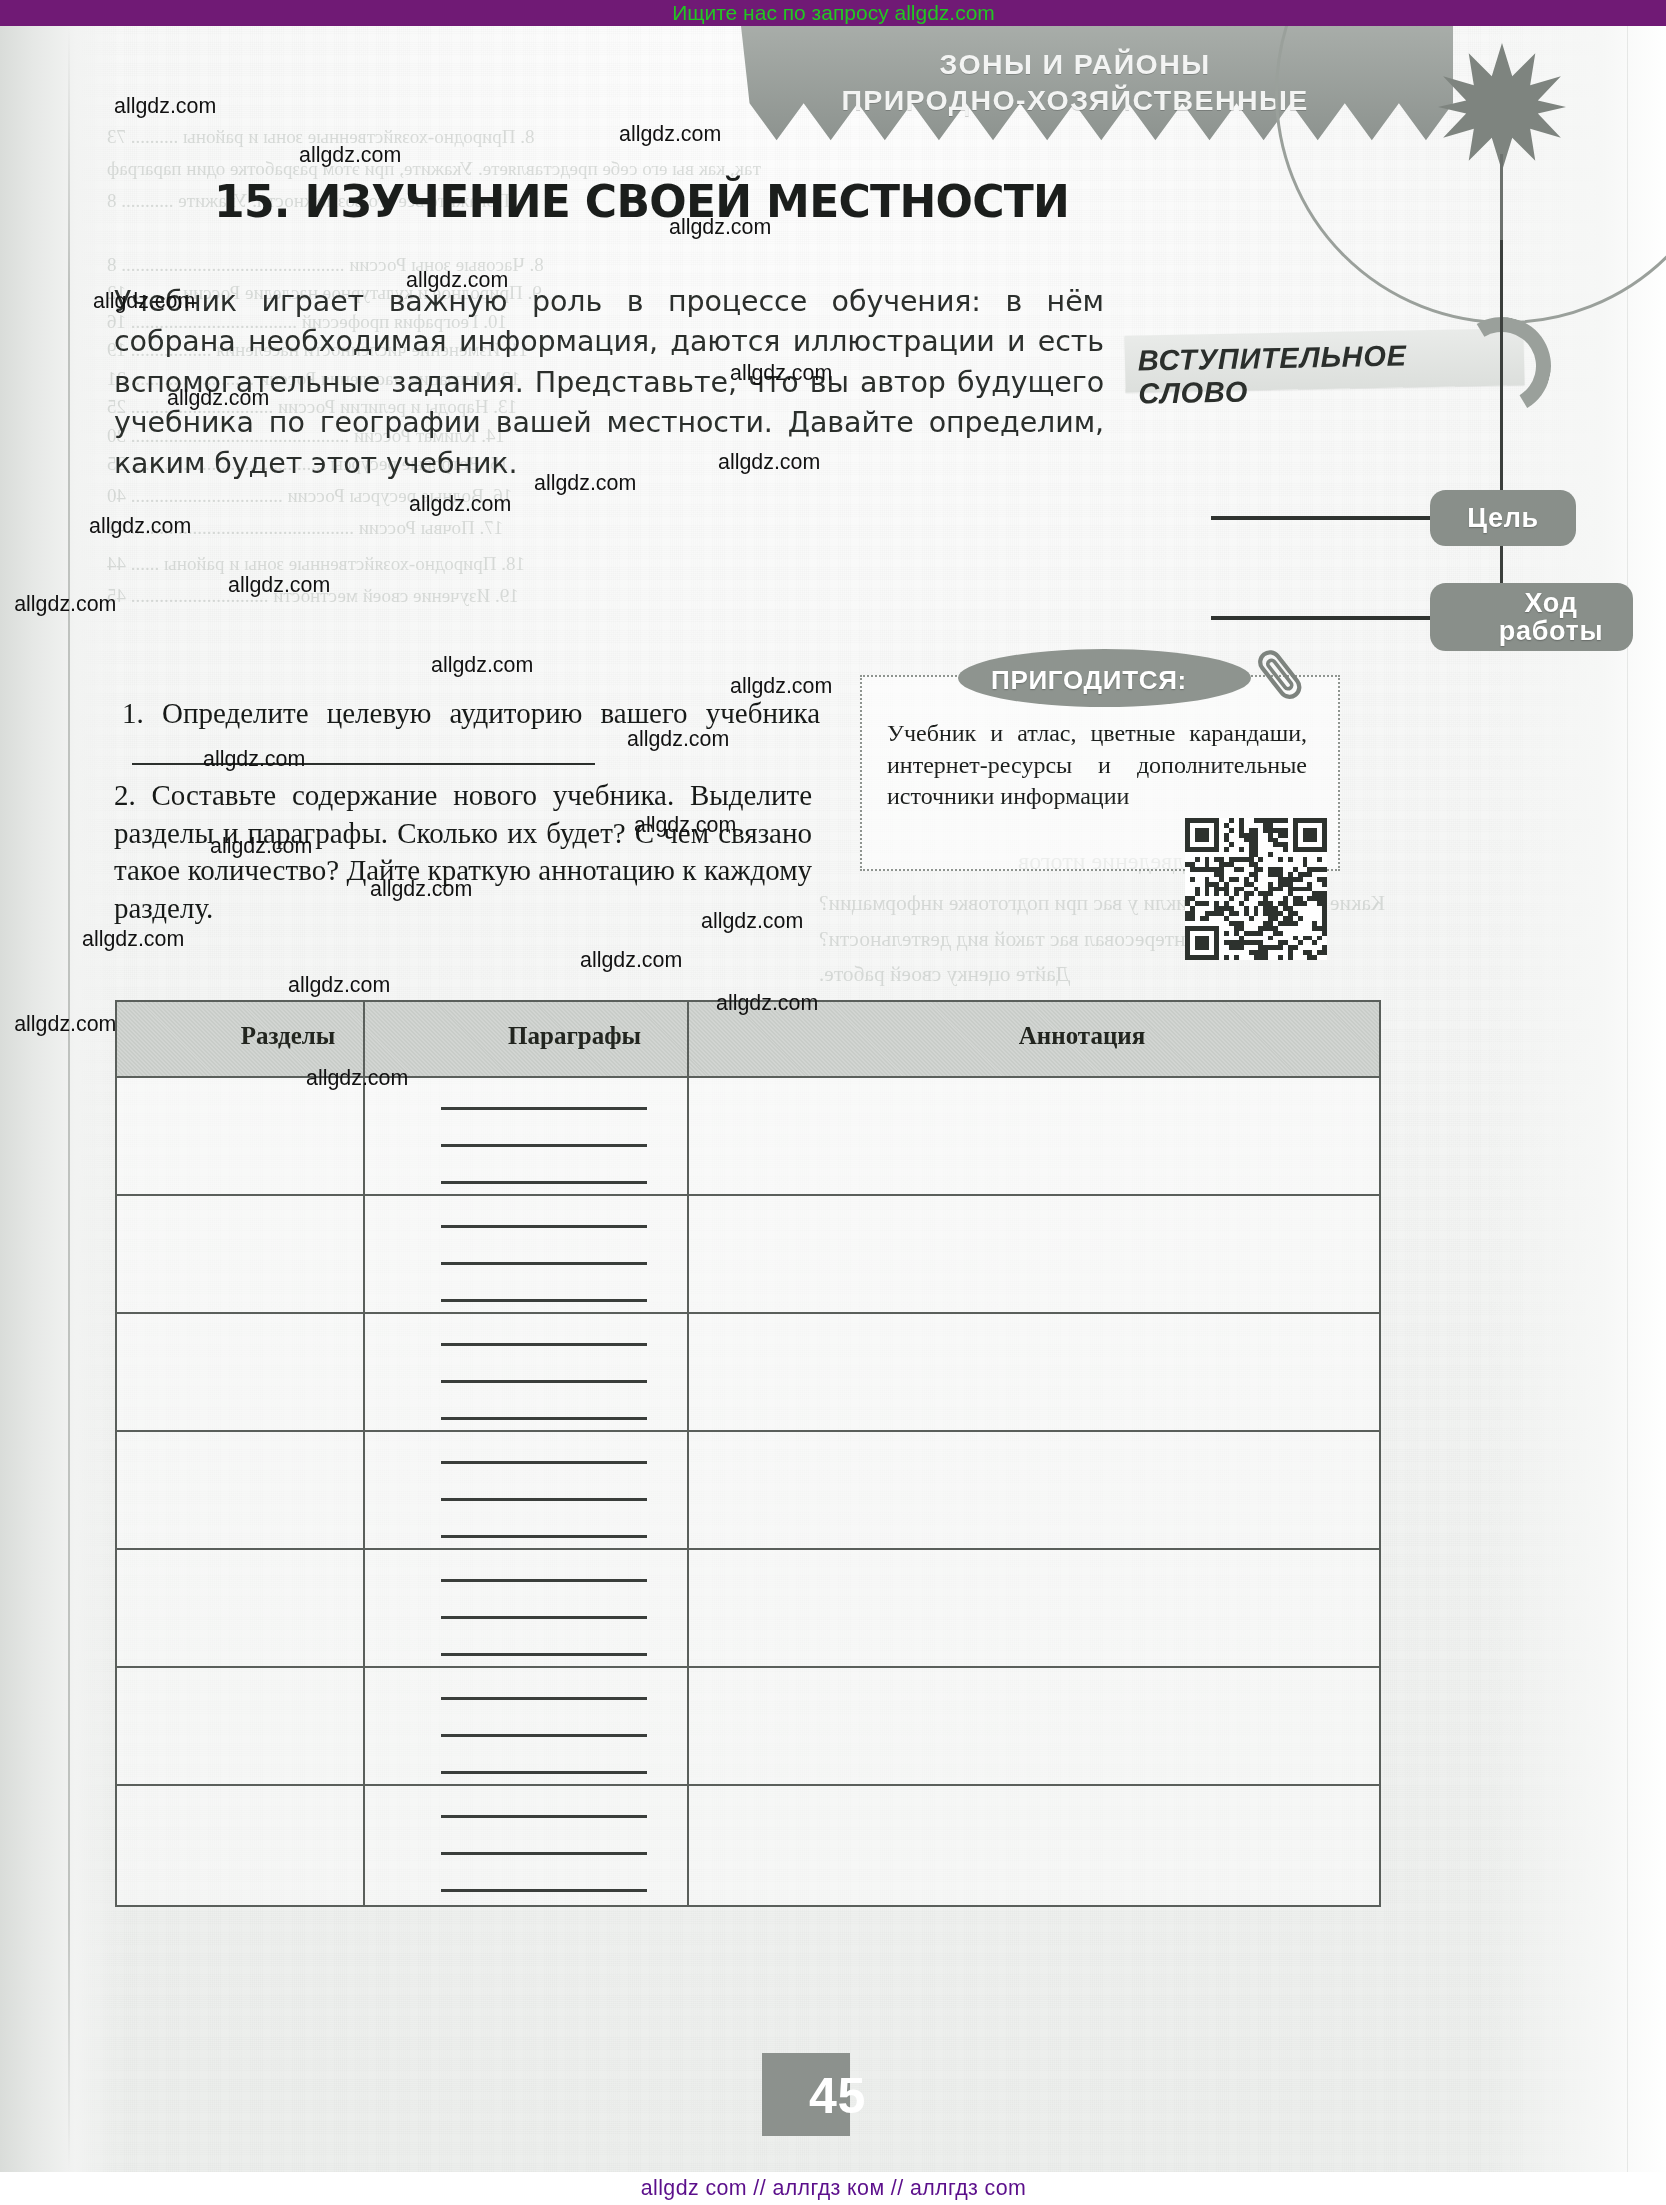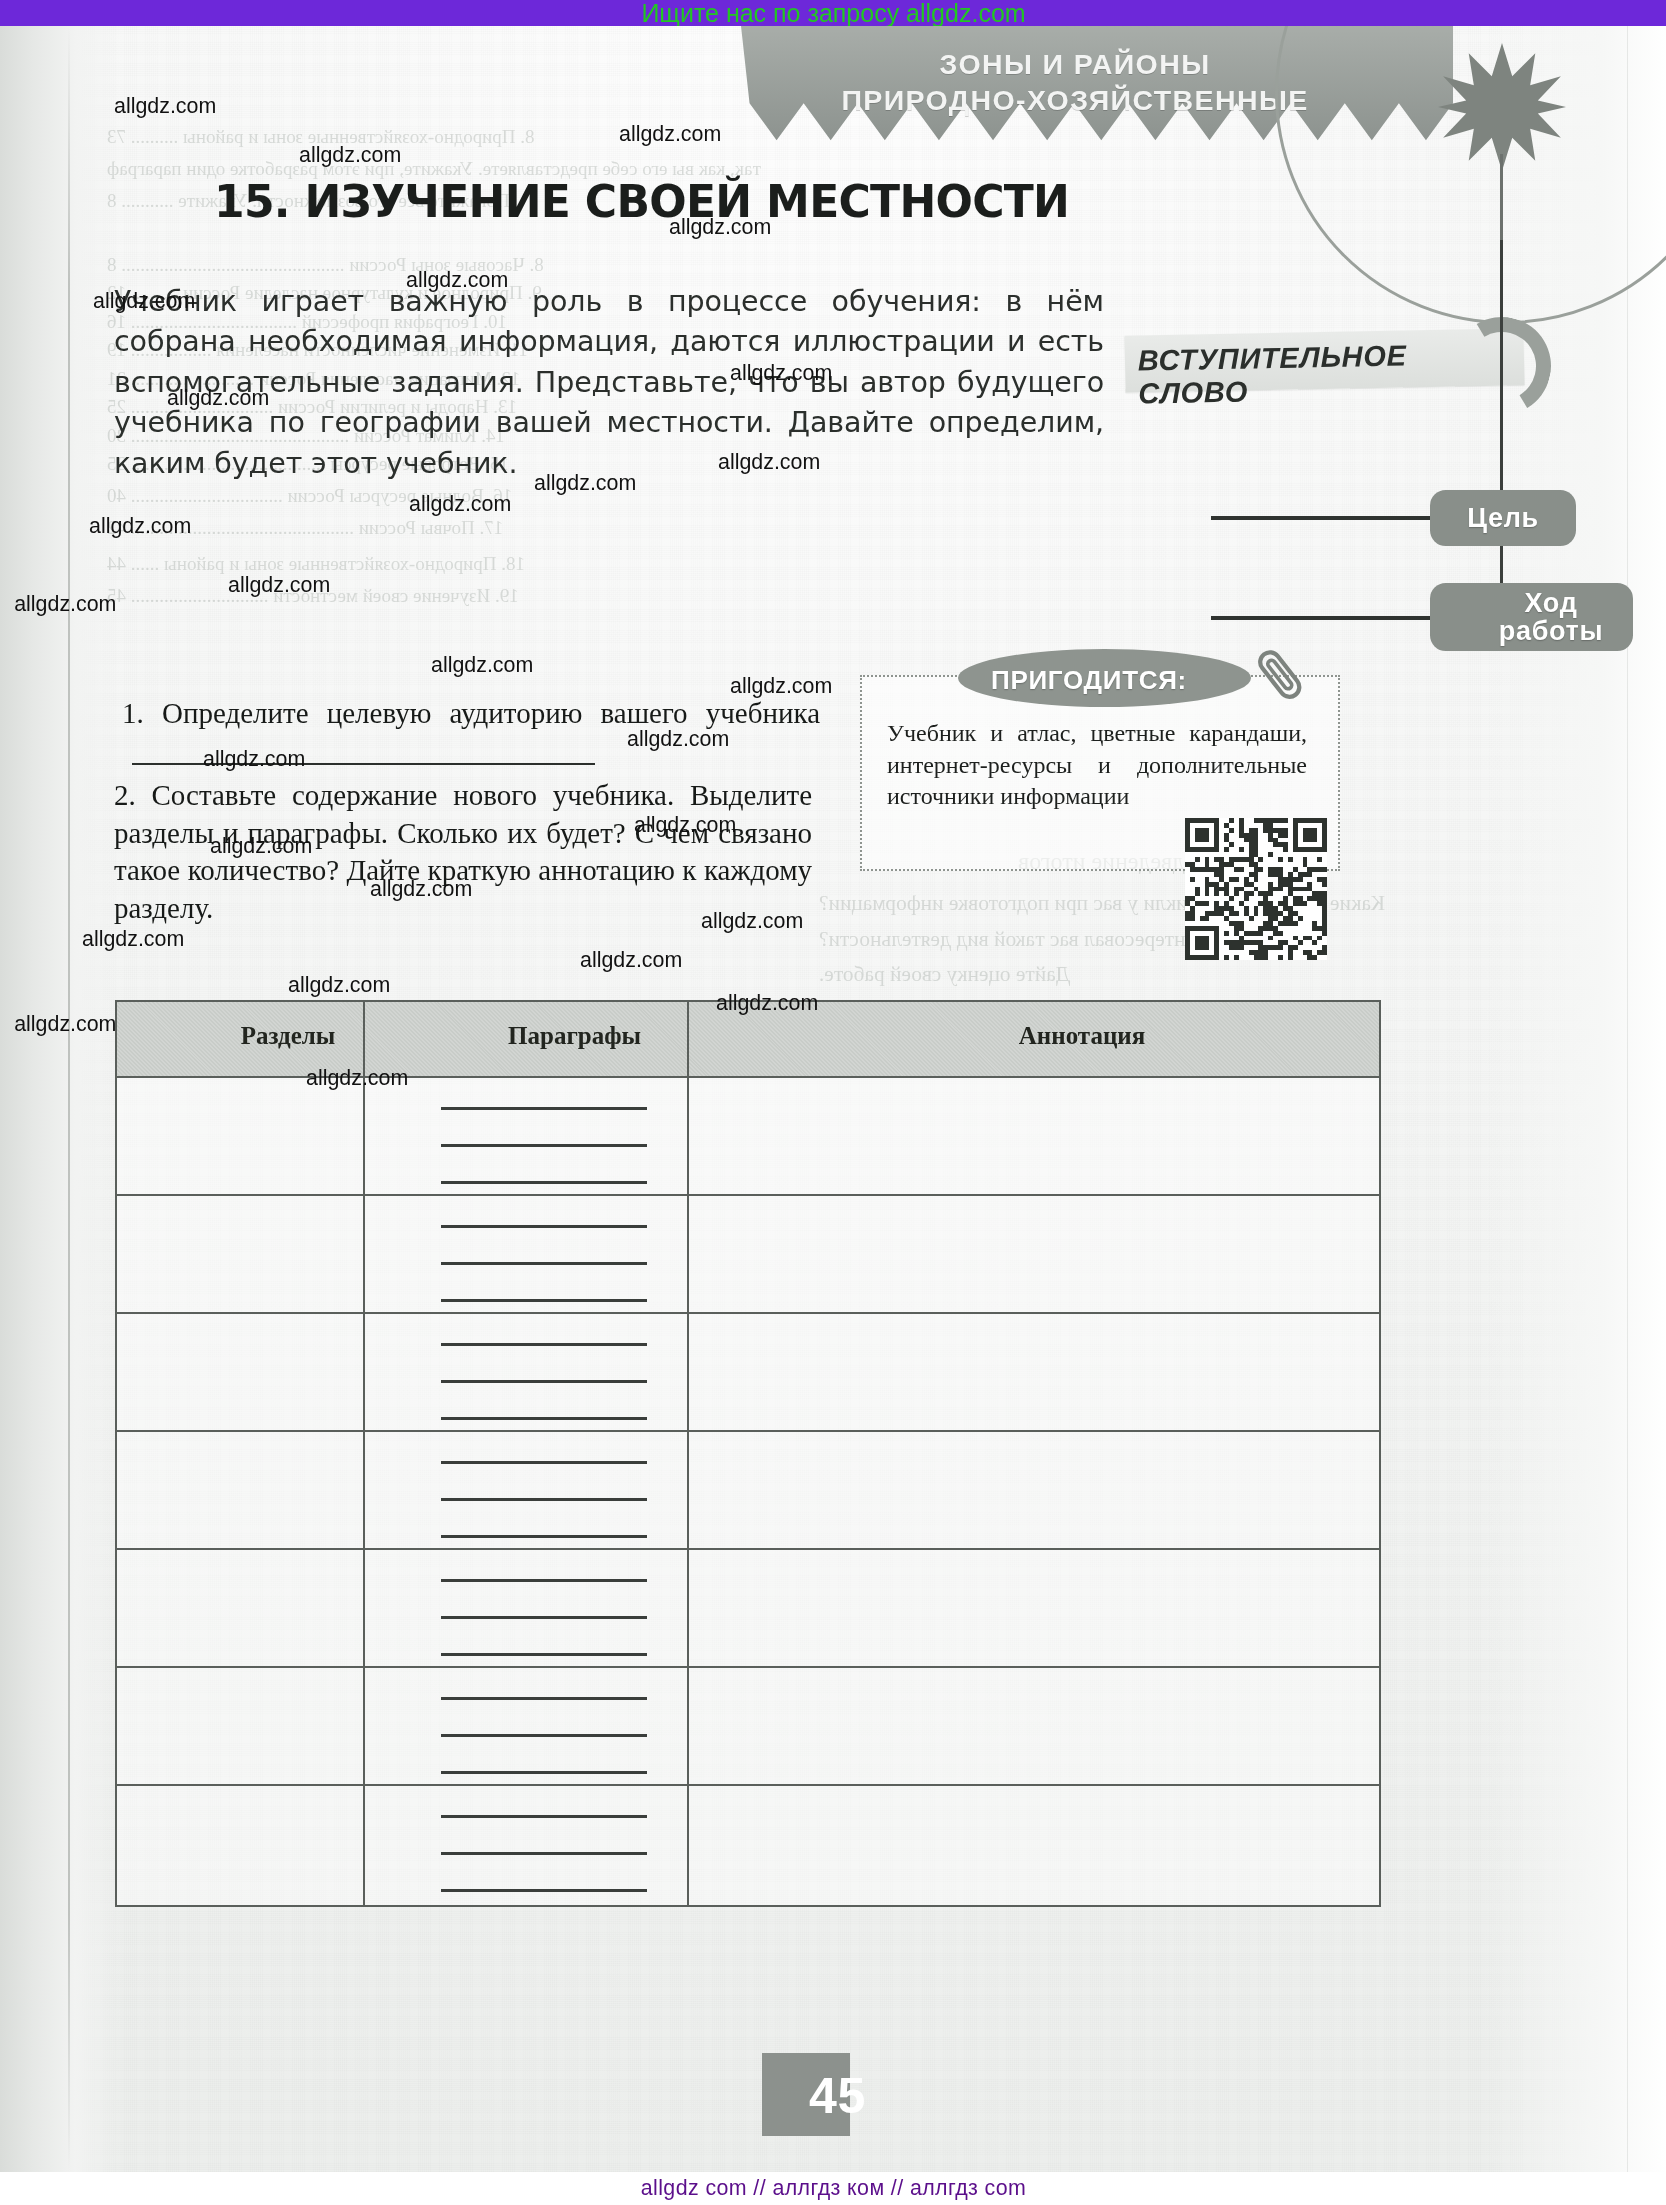--- a/index.html
+++ b/index.html
@@ -2,21 +2,21 @@
 <html style="font-size:11.4px"><head>
 <meta charset="utf-8">
 <style>
   html,body{margin:0;padding:0;background:#ffffff;}
   body{width:1667px;height:2205px;position:relative;overflow:hidden;
        font-family:"Liberation Sans",sans-serif;}
 
   
   .strip{position:absolute;left:0;width:1667px;text-align:center;
          font-family:"Liberation Sans",sans-serif;}
-  #top-strip{top:0;height:26px;line-height:26px;font-size:25px;color:#22c722;background:#6d28d9;}
+  #top-strip{top:0;height:26px;line-height:26px;font-size:21px;color:#22c722;background:#701a75;}
   #bottom-strip{bottom:0;height:33px;line-height:33px;font-size:21.4px;color:#5b0f8b;background:#fff;
                 letter-spacing:0.4px;}
 
   
   #page{position:absolute;left:0;top:26px;width:1667px;height:2146px;
         background:
           radial-gradient(120% 100% at 50% 0%,#fdfdfd 0%,#f4f5f4 55%,#eceeec 100%);
         overflow:hidden;}
   
   #page:before{content:"";position:absolute;inset:0;pointer-events:none;

